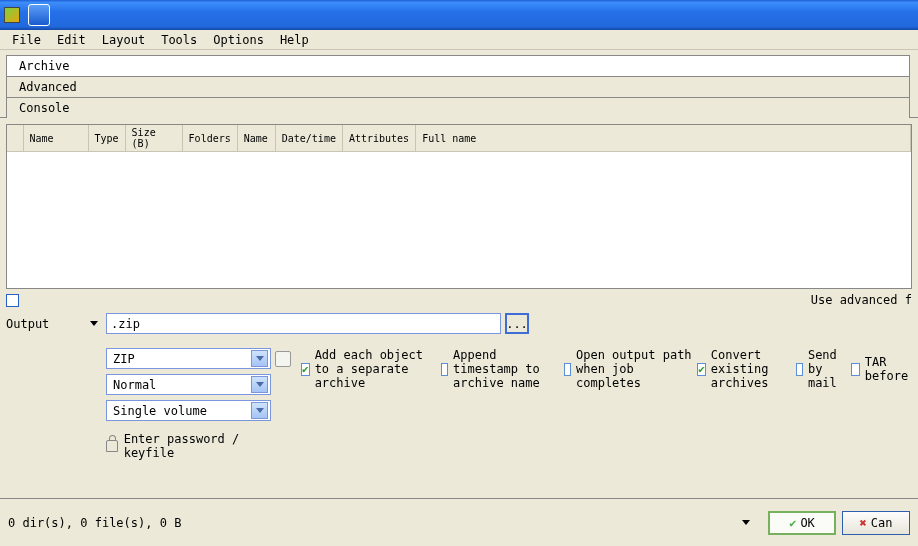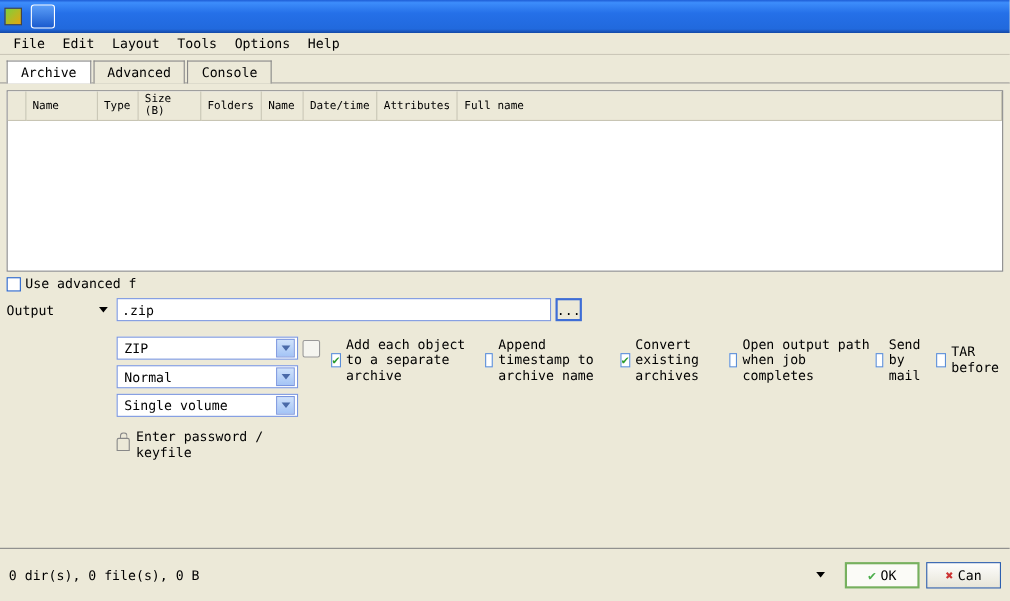--- a/index.html
+++ b/index.html
@@ -47,20 +47,21 @@
 }
 .menubar .menu-item {
   padding: 2px 8px;
   cursor: default;
 }
 .tabs-row {
   background: #ece9d8;
   padding: 4px 6px 0 6px;
   display: flex;
   border-bottom: 1px solid #888;
+  flex-direction: column;
 }
 .tab {
   border: 1px solid #888;
   border-bottom: none;
   background: #ece9d8;
   padding: 3px 12px;
   margin-right: 2px;
   position: relative;
   top: 1px;
 }
@@ -87,21 +88,21 @@
   text-align: left;
   font-weight: normal;
   background: #ece9d8;
   border-right: 1px solid #c8c5b4;
   border-bottom: 1px solid #c8c5b4;
   padding: 2px 6px;
   height: 18px;
 }
 .adv-filter-row {
   display: flex;
-  justify-content: flex-start;
+  justify-content: space-between;
   align-items: center;
   padding: 4px 0 6px 0;
 }
 .adv-filter-row .checkbox {
   width: 13px; height: 13px;
   border: 1px solid #2561c7;
   background: #fff;
   margin-right: 4px;
 }
 .output-section {
@@ -343,26 +344,26 @@
       <div class="right-col">
         <div class="chk-row">
           <span class="chk checked"></span>
           <span>Add each object to a separate archive</span>
         </div>
         <div class="chk-row">
           <span class="chk"></span>
           <span>Append timestamp to archive name</span>
         </div>
         <div class="chk-row">
+          <span class="chk"></span>
+          <span>Open output path when job completes</span>
+        </div>
+        <div class="chk-row">
           <span class="chk checked"></span>
           <span>Convert existing archives</span>
-        </div>
-        <div class="chk-row">
-          <span class="chk"></span>
-          <span>Open output path when job completes</span>
         </div>
         <div class="chk-row">
           <span class="chk"></span>
           <span>Send by mail</span>
         </div>
         <div class="chk-row">
           <span class="chk"></span>
           <span>TAR before</span>
         </div>
       </div>

